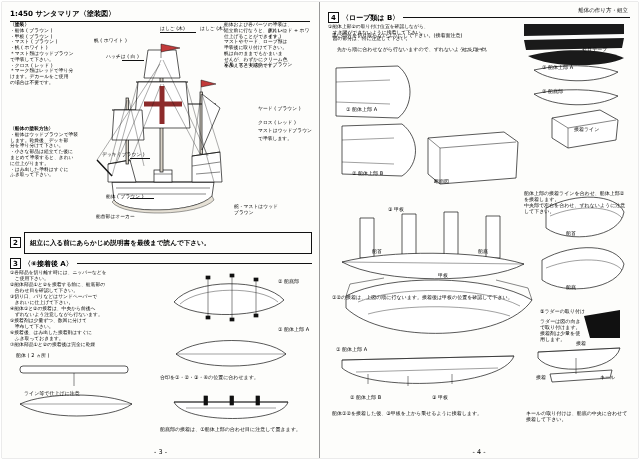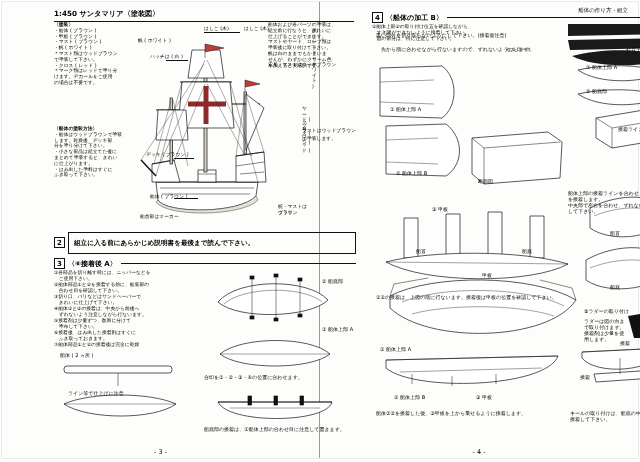--- a/index.html
+++ b/index.html
@@ -17,21 +17,21 @@
     position:absolute;top:2px;left:2px;width:636px;height:456px;
     background:#fdfdfb;
     box-shadow:0 0 1px #888;
   }
   .col{
     position:absolute;top:0;bottom:0;
     box-sizing:border-box;
   }
   .col-left{left:0;width:318px;border-right:1px solid #999;}
   .col-right{left:318px;width:318px;}
-  .col-inner{position:absolute;top:6px;left:8px;right:8px;bottom:16px;margin-left:44px;}
+  .col-inner{position:absolute;top:6px;left:8px;right:8px;bottom:16px;}
 
   
   .jp{font-family:"DejaVu Sans","Liberation Sans",sans-serif;}
   .t8{font-size:7.2px;line-height:8.6px;}
   .bold{font-weight:bold;}
 
   
   .sec{position:absolute;display:flex;align-items:center;}
   .sec .num{
     width:11px;height:11px;border:1px solid #111;background:#fff;
@@ -306,21 +306,21 @@
     <div class="pno jp">- 3 -</div>
   </div>
 
   <div class="col col-right">
     <div class="col-inner">
 
       <div class="hdr-right jp">船体の作り方・組立</div>
 
       <div class="sec" id="sec4">
         <div class="num">4</div>
-        <div class="ttl jp">〈船体の加工 B〉</div>
+        <div class="ttl jp">〈ロープ類は B〉</div>
         <div class="rule"></div>
       </div>
 
       <div id="r-note">
         <div class="ln jp">①船体上部②の取り付け位置を確認しながら、</div>
         <div class="ln jp">　すき間ができないように接着して下さい。</div>
         <div class="ln jp">　図の部分は、特に注意して下さい。</div>
       </div>
 
       <div id="rfig">

